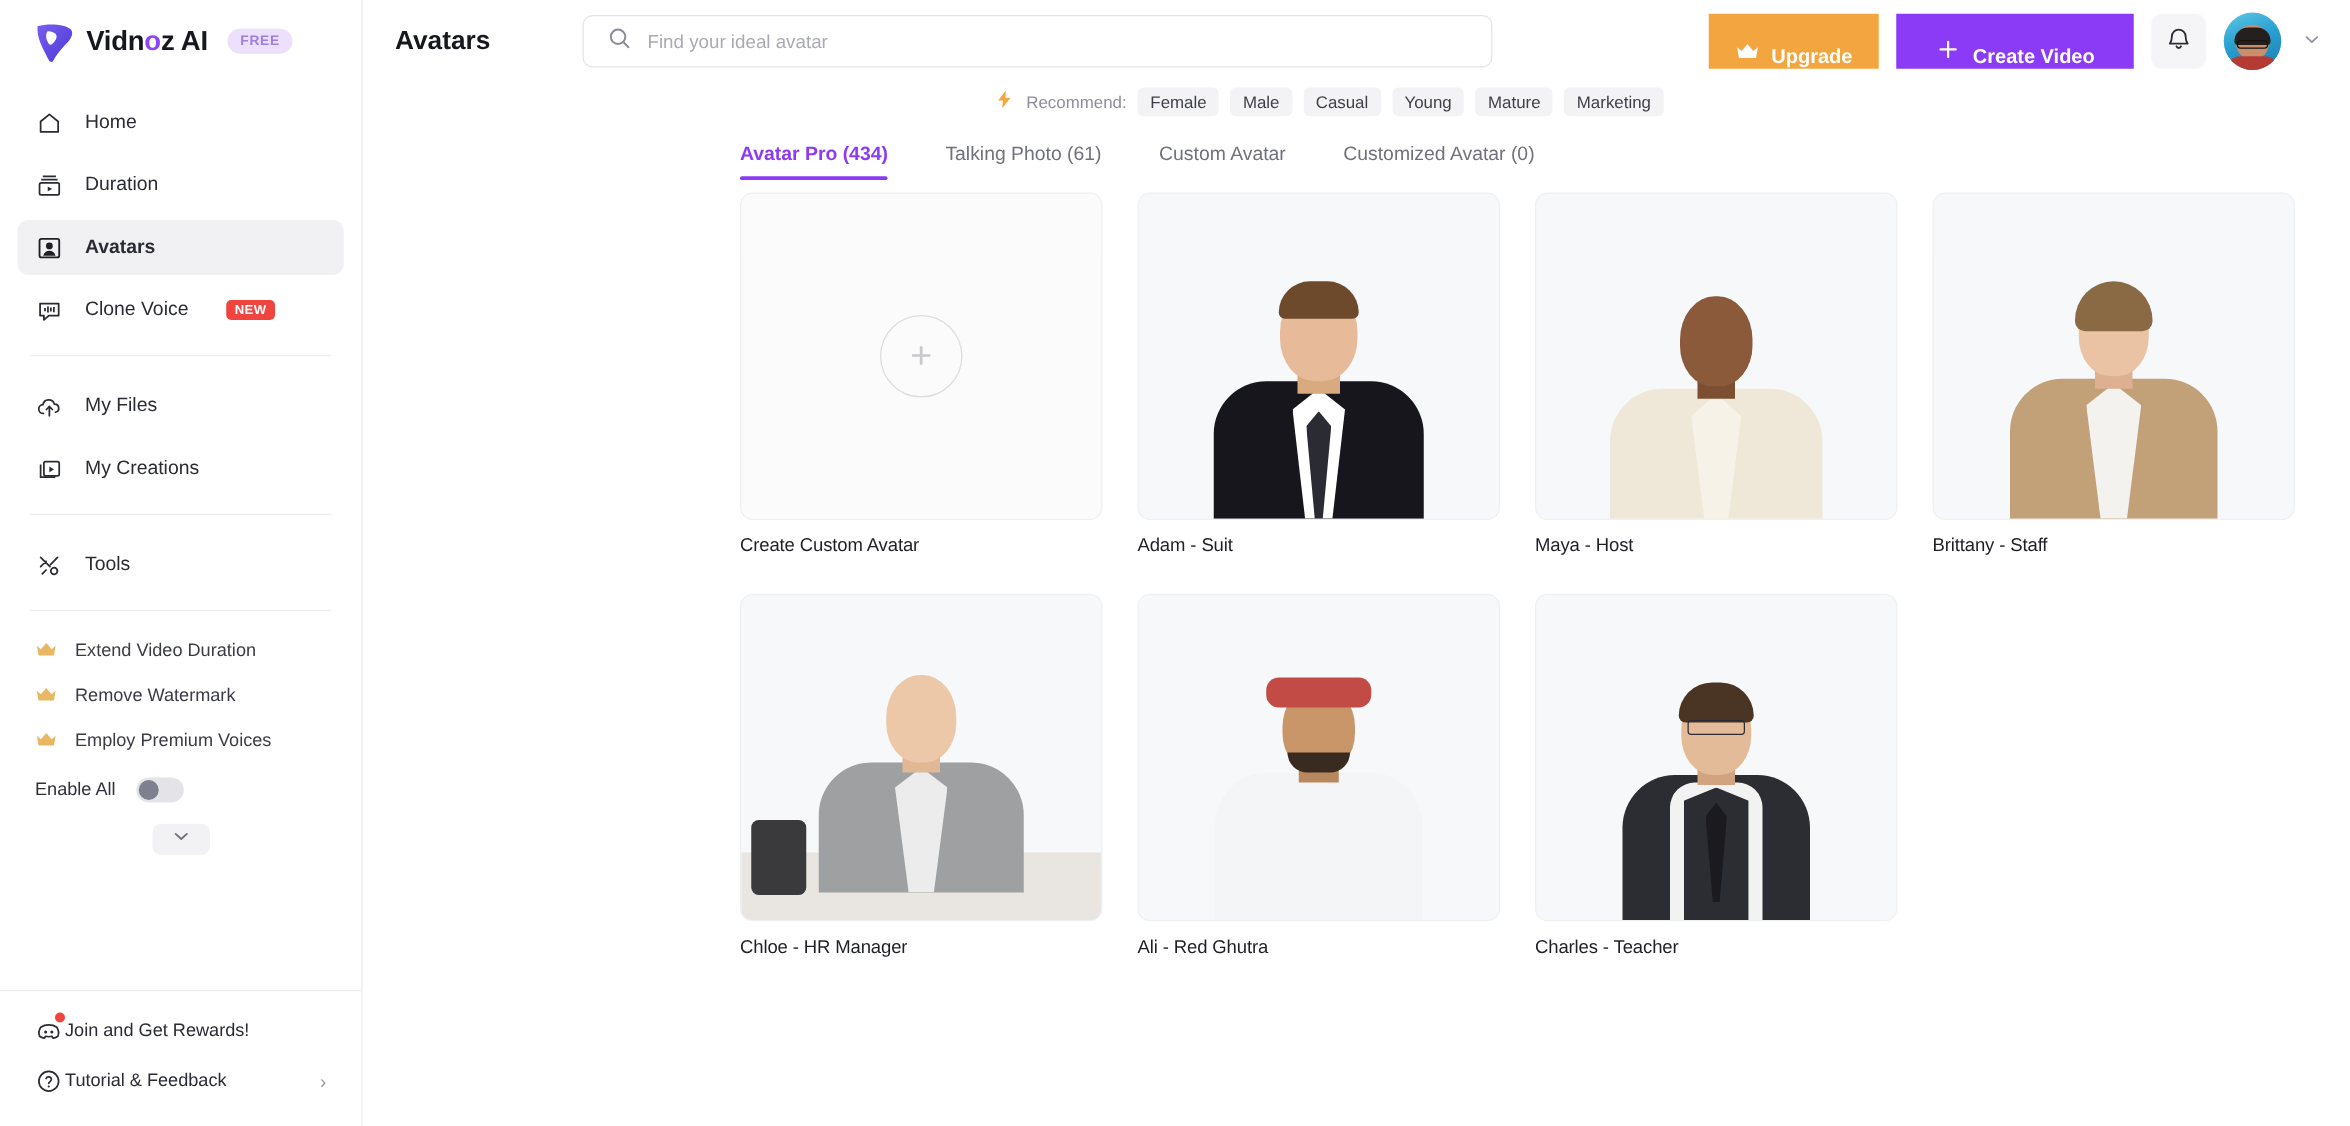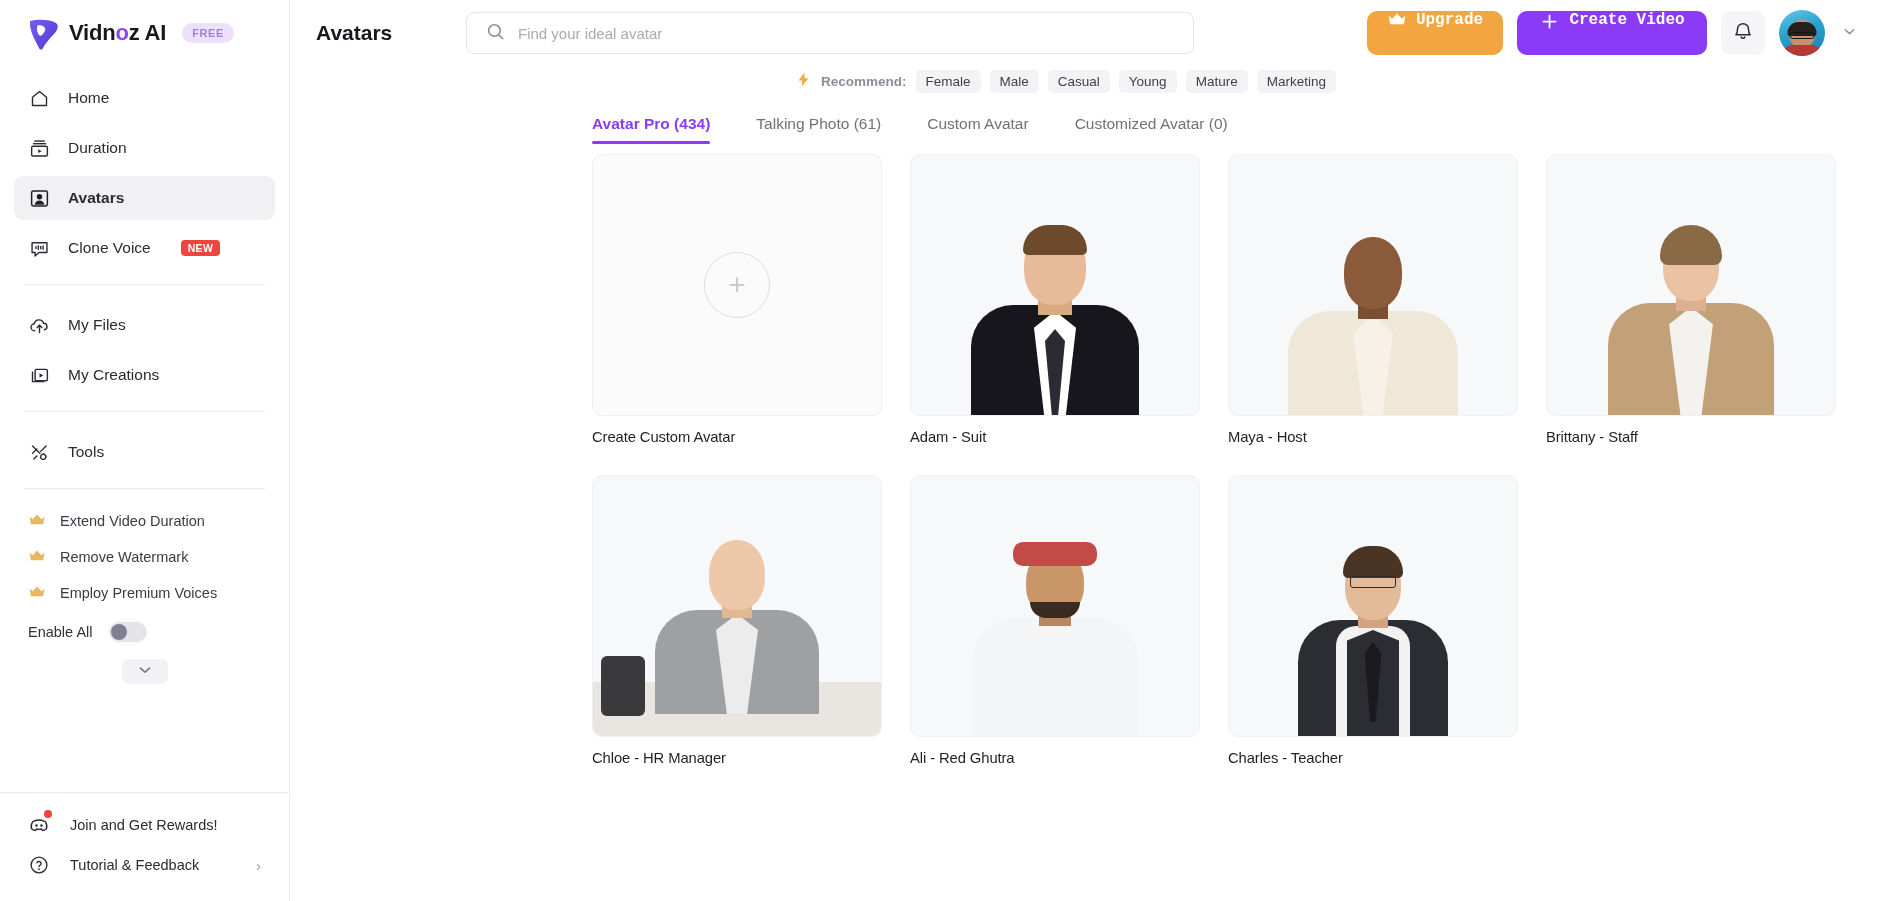--- a/index.html
+++ b/index.html
@@ -73,21 +73,21 @@
   .collapse-btn {
     width: 46px; height: 25px; margin: 6px auto 0 auto; border-radius: 7px;
     background: #f2f2f4; display: flex; align-items: center; justify-content: center;
     cursor: pointer;
   }
   .sidebar-footer {
     position: absolute; left: 0; right: 0; bottom: 0;
     border-top: 1px solid #ededf0; padding: 12px 14px 16px 14px; background: #fff;
   }
   .foot-item {
-    display: flex; align-items: center; gap: 20px; height: 40px;
+    display: flex; align-items: center; gap: 2px; height: 40px;
     padding: 0 14px; font-size: 14.5px; color: #2a2b33; cursor: pointer;
     border-radius: 8px; position: relative;
   }
   .red-dot {
     position: absolute; width: 8px; height: 8px; border-radius: 50%;
     background: #f0453e; left: 30px; top: 5px;
   }
   .chev-right { margin-left: auto; color: #9a9ba5; font-size: 15px; }
 
   
@@ -101,23 +101,23 @@
     flex: 0 0 728px; height: 42px; border: 1px solid #e4e4e9; border-radius: 8px;
     display: flex; align-items: center; gap: 12px; padding: 0 18px; background: #fff;
   }
   .search-wrap input {
     border: none; outline: none; font-size: 15px; width: 100%;
     font-family: "Liberation Sans", sans-serif; color: #1f2026; background: transparent;
   }
   .search-wrap input::placeholder { color: #a9aab4; }
   .topbar-right { margin-left: auto; display: flex; align-items: center; gap: 14px; }
   .btn {
-    height: 44px; border-radius: 10px; display: flex; align-items: flex-start; justify-content: center;
+    height: 44px; border-radius: 0; display: flex; align-items: flex-end; justify-content: center;
     gap: 9px; font-size: 16px; font-weight: 600; color: #fff; cursor: pointer; border: none;
-    font-family: Liberation Mono, monospace;
+    font-family: Liberation Sans, sans-serif;
   }
   .btn-upgrade { background: #f3a63f; width: 136px; }
   .btn-create { background: #8b3bf5; width: 190px; }
   .icon-btn {
     width: 44px; height: 44px; border-radius: 9px; background: #f5f5f7;
     display: flex; align-items: center; justify-content: center; cursor: pointer;
   }
   .avatar-pic {
     width: 46px; height: 46px; border-radius: 50%; overflow: hidden; cursor: pointer;
     background: linear-gradient(160deg,#5fc8e8 0%,#2aa0d0 45%,#1a7fae 100%);
@@ -139,21 +139,21 @@
     position: absolute; left: 50%; bottom: -2px; transform: translateX(-50%);
     width: 40px; height: 13px; border-radius: 10px 10px 0 0; background: #b43a33;
   }
   .chev-down { color: #8e909c; font-size: 13px; cursor: pointer; margin-left: 2px; }
 
   
   .recommend-row {
     display: flex; align-items: center; gap: 9px;
     padding-left: 505px; height: 30px; flex: 0 0 30px; font-size: 13.5px;
   }
-  .rec-label { color: #8d8e99; font-size: 13.5px; font-weight: bold; }
+  .rec-label { color: #8d8e99; font-size: 13.5px; }
   .rec-tag {
     background: #f3f3f5; color: #3e3f48; border-radius: 5px;
     padding: 4px 10px; font-size: 13.5px; cursor: pointer;
   }
 
   
   .tabs {
     display: flex; align-items: flex-end; gap: 46px;
     padding: 12px 0 0 302px; height: 48px; flex: 0 0 48px;
   }

